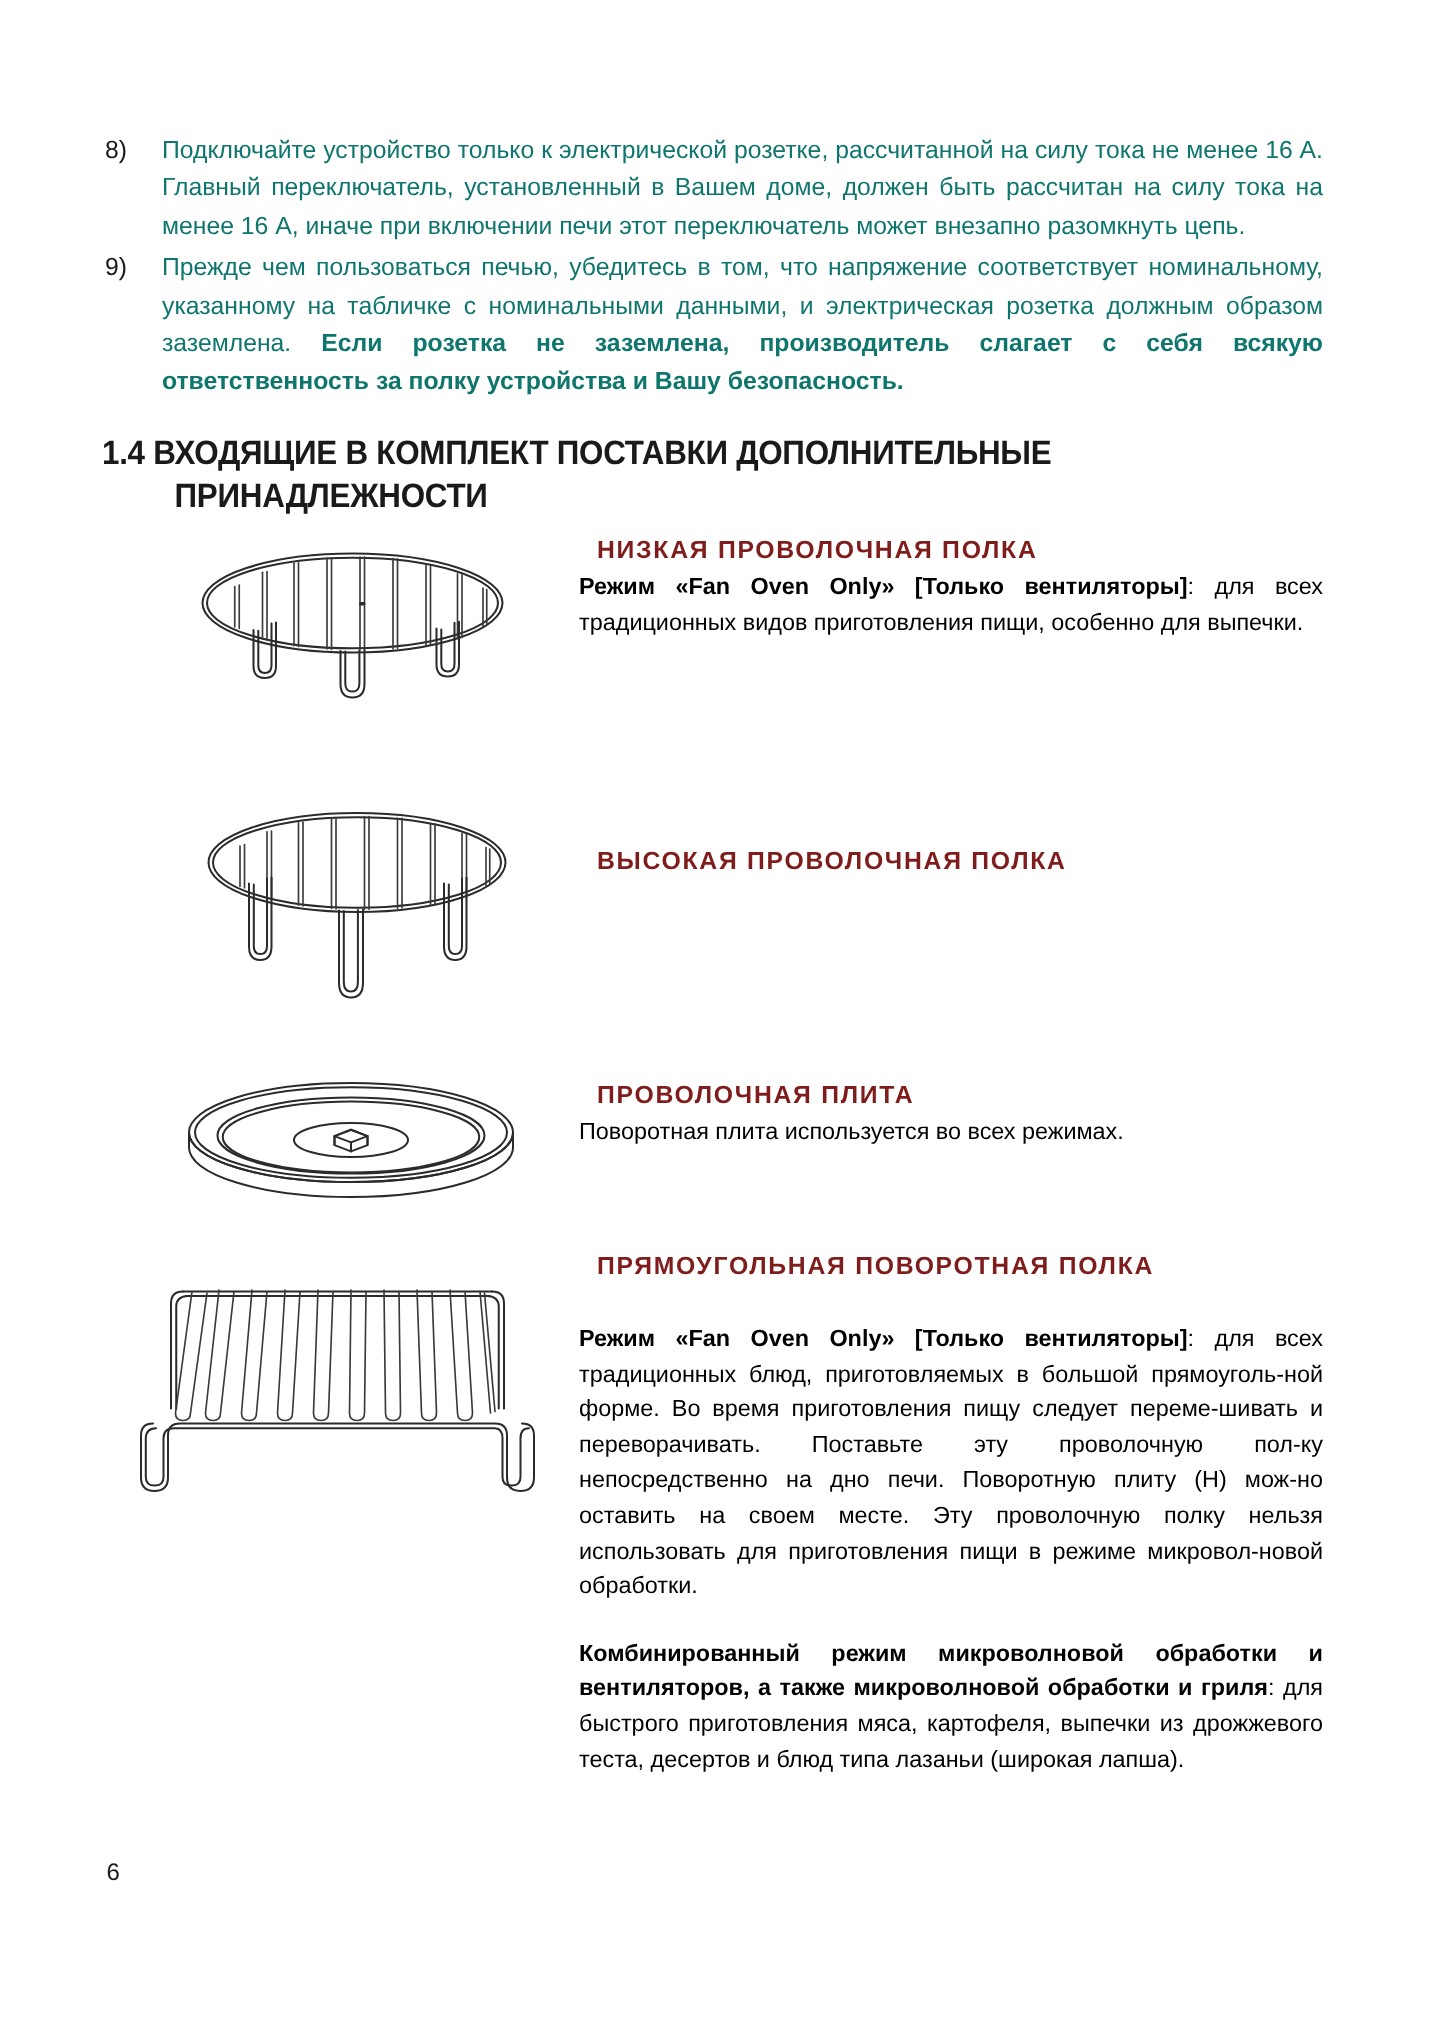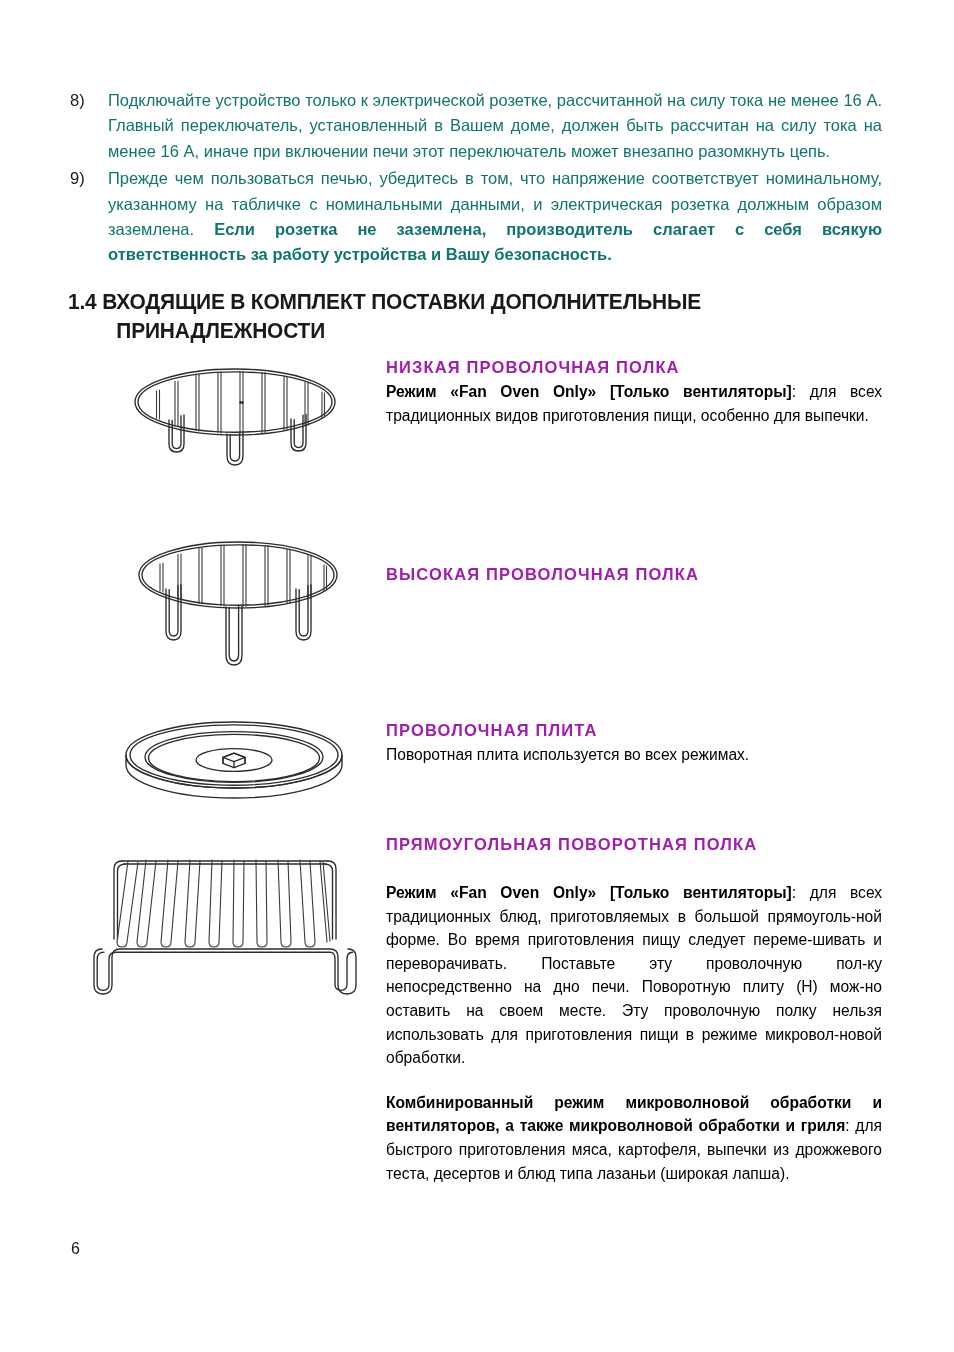--- a/index.html
+++ b/index.html
@@ -82,22 +82,22 @@
   .acc-copy {
     position: absolute;
     left: 386px;
     width: 496px;
   }
   .acc-title {
     font-size: 16.5px;
     font-weight: bold;
     letter-spacing: 1.15px;
     line-height: 22px;
-    color: #a21caf;
-    margin: 0 0 2px 0;
+    color: #7f1d1d;
+    margin: 0 0 2px 12px;
   }
   .acc-para {
     font-size: 15.6px;
     line-height: 23.6px;
     text-align: justify;
     color: #000000;
     margin: 0;
   }
   .acc-para + .acc-para { margin-top: 21px; }
   .acc-para b { font-weight: bold; }
@@ -139,21 +139,21 @@
 
 <div class="page">
 
   <div class="safety-list">
     <div class="safety-item">
       <div class="safety-marker">8)</div>
       <div class="safety-text">Подключайте устройство только к электрической розетке, рассчитанной на силу тока не менее 16 А. Главный переключатель, установленный в Вашем доме, должен быть рассчитан на  силу тока на менее 16 А, иначе при включении печи этот переключатель может внезапно разомкнуть цепь.</div>
     </div>
     <div class="safety-item">
       <div class="safety-marker">9)</div>
-      <div class="safety-text">Прежде чем пользоваться печью, убедитесь в том, что напряжение соответствует номинальному, указанному на табличке с номинальными данными, и электрическая розетка должным образом заземлена. <b>Если розетка не заземлена, производитель слагает с себя всякую ответственность за работу устройства и Вашу безопасность.</b></div>
+      <div class="safety-text">Прежде чем пользоваться печью, убедитесь в том, что напряжение соответствует номинальному, указанному на табличке с номинальными данными, и электрическая розетка должным образом заземлена. <b>Если розетка не заземлена, производитель слагает с себя всякую ответственность за полку устройства и Вашу безопасность.</b></div>
     </div>
   </div>
 
   <div class="section-heading">
     <span class="hl1">1.4 ВХОДЯЩИЕ В КОМПЛЕКТ ПОСТАВКИ ДОПОЛНИТЕЛЬНЫЕ</span>
     <span class="hl2">ПРИНАДЛЕЖНОСТИ</span>
   </div>
 
   <div class="accessory" id="block-low">
 

